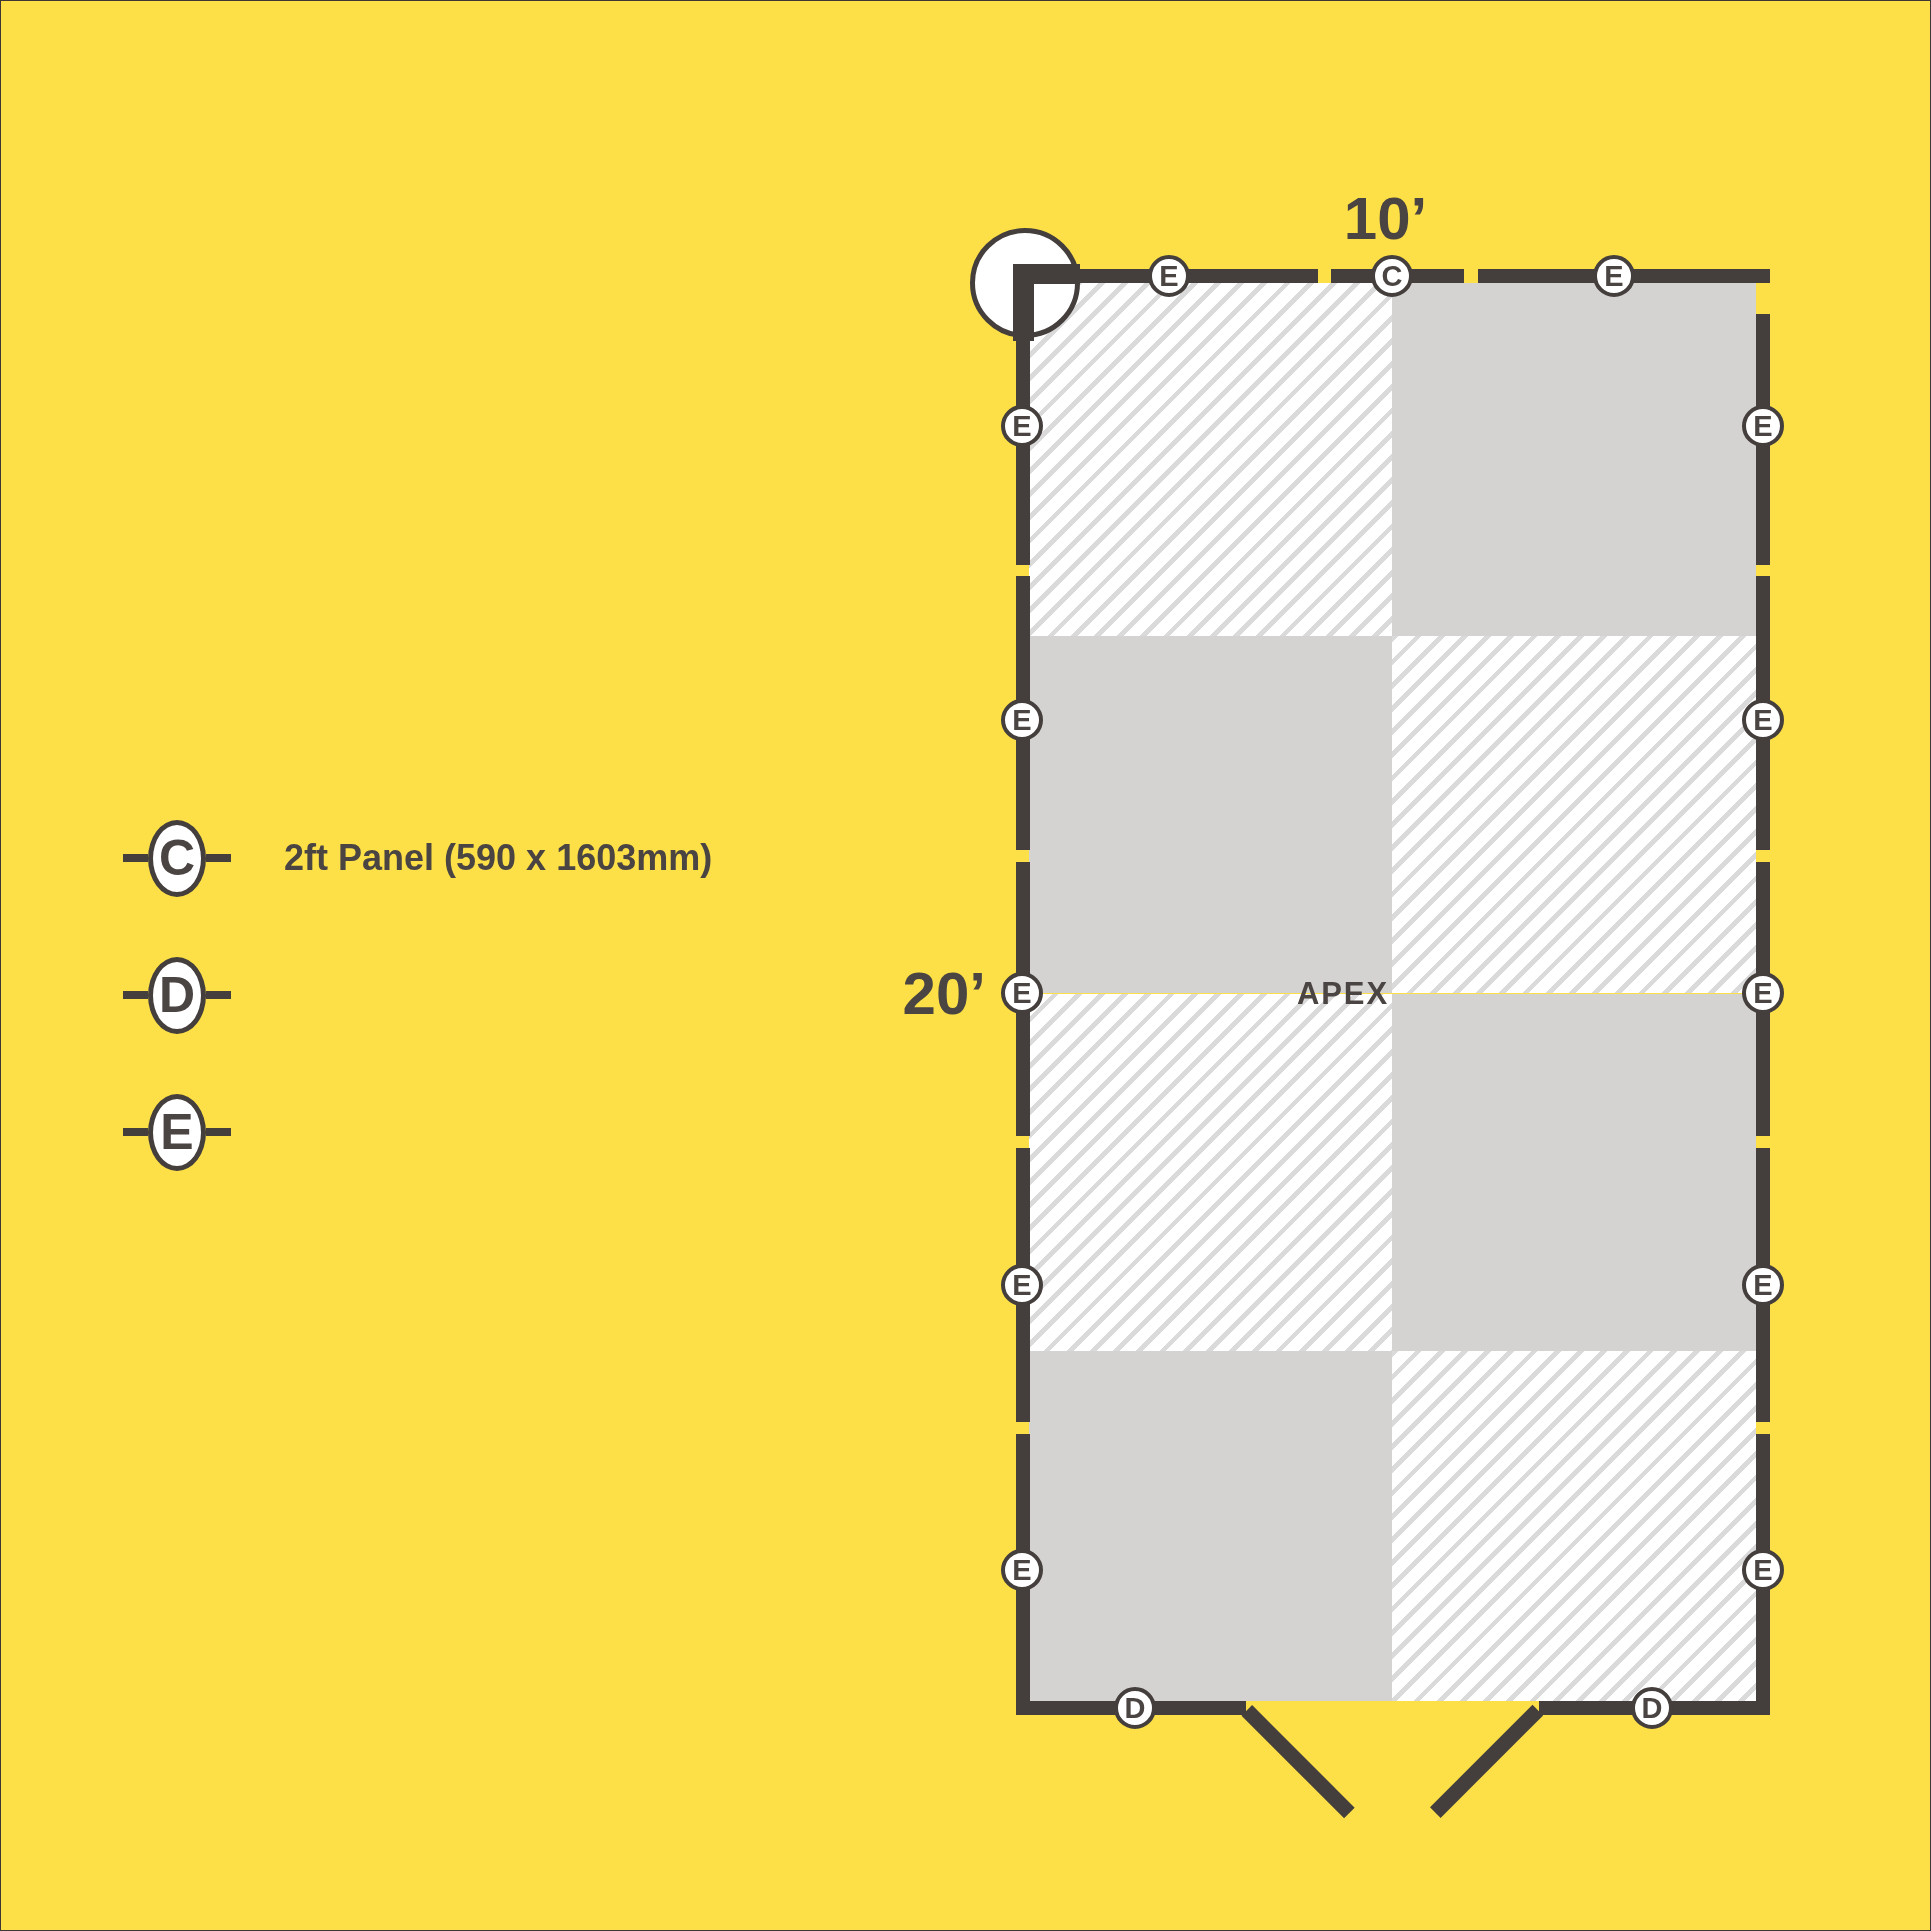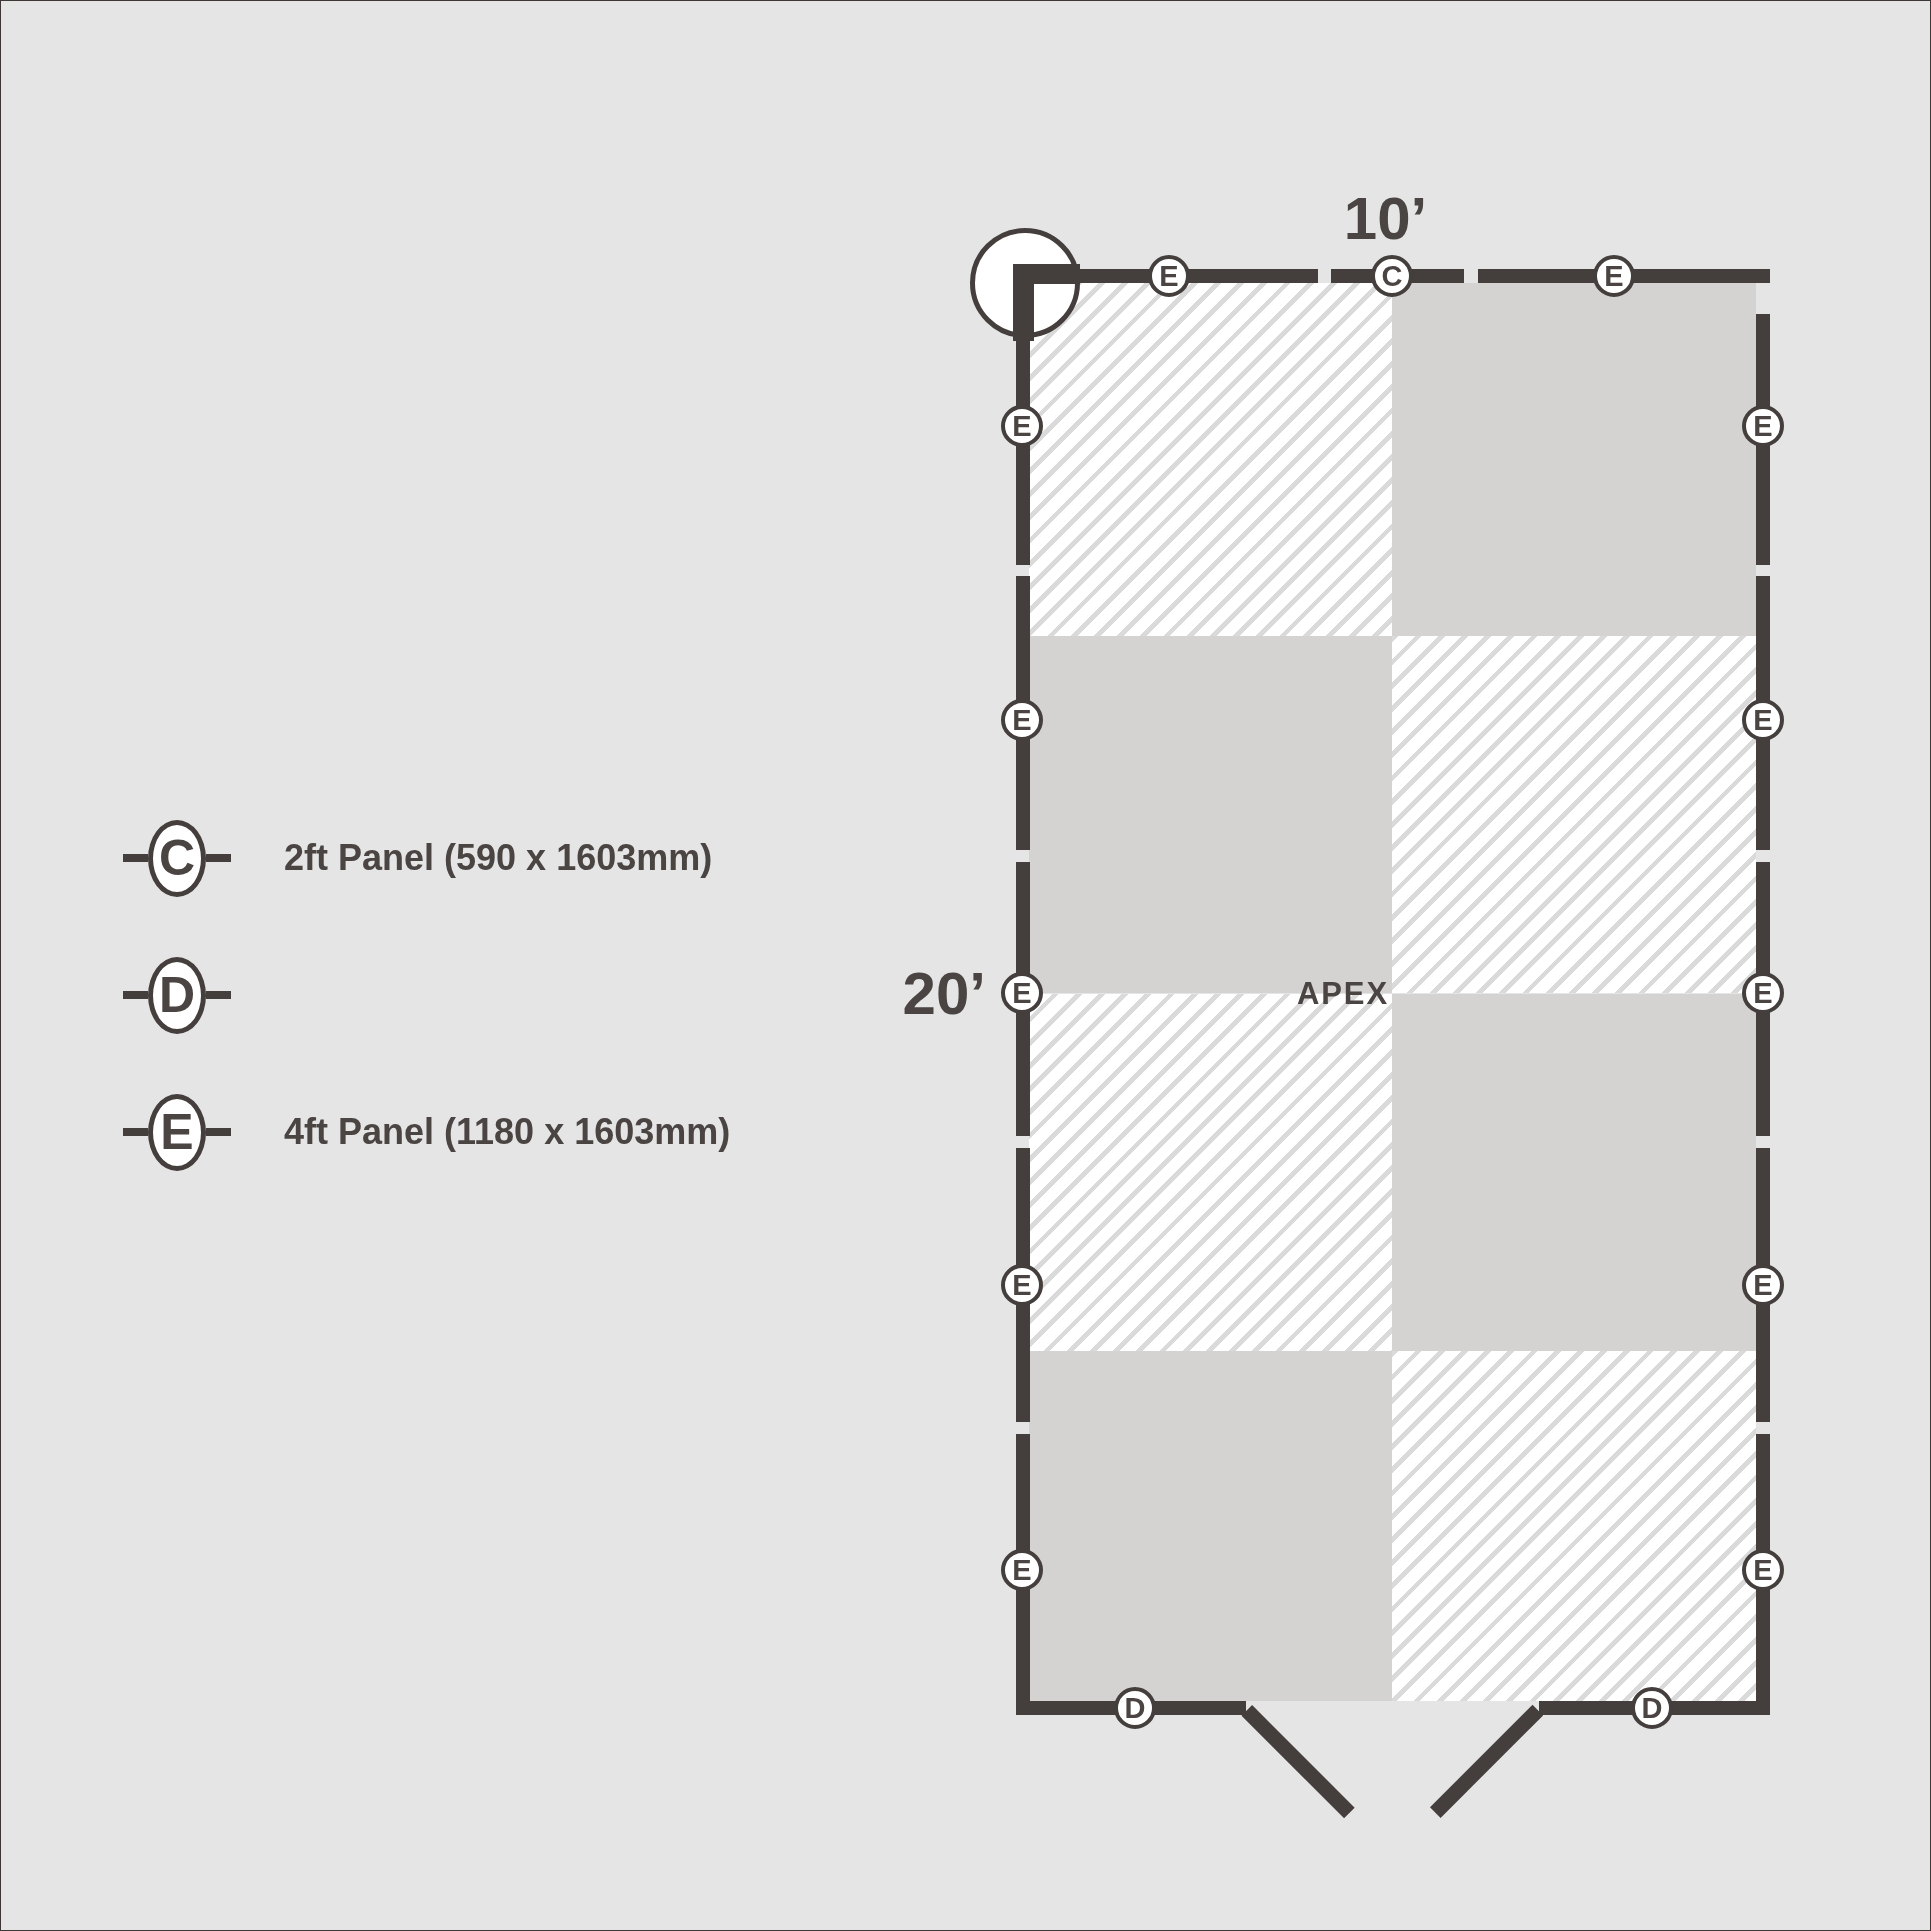--- a/index.html
+++ b/index.html
@@ -1,17 +1,17 @@
 <!DOCTYPE html>
 <html><head>
 <meta charset="utf-8">
 <style>
   html,body{margin:0;padding:0;background:#ffffff;}
   .canvas{
-    position:relative;width:1931px;height:1931px;background:#e5e5e5;
+    position:relative;width:1931px;height:1931px;background:#fde047;
     border:1.9px solid #3d3836;box-sizing:border-box;overflow:hidden;
     font-family:"Liberation Sans","DejaVu Sans",sans-serif;color:#443e3c;padding-left:44px;
   }
   
   .cell{position:absolute;}
   .cell.solid{background:#d5d3d2;}
   .cell.hatch{background:repeating-linear-gradient(135deg,#dadada 0 4.8px,#ffffff 4.8px 16.4px);}
   
   .wall{position:absolute;background:#443e3c;}
   .wall.h{height:13.5px;}
@@ -126,17 +126,16 @@
   </div>
 
   <div class="legend-row" style="left:122px;top:1078px;">
     <div class="legend-symbol">
       <div class="legend-dash"></div>
       <div class="legend-oval">
         <span>E</span>
       </div>
       <div class="legend-dash"></div>
     </div>
-    <div class="legend-label">4ft Panel (1180 x 1603mm)</div>
   </div>
 
 </div>
 
 
 </body></html>

